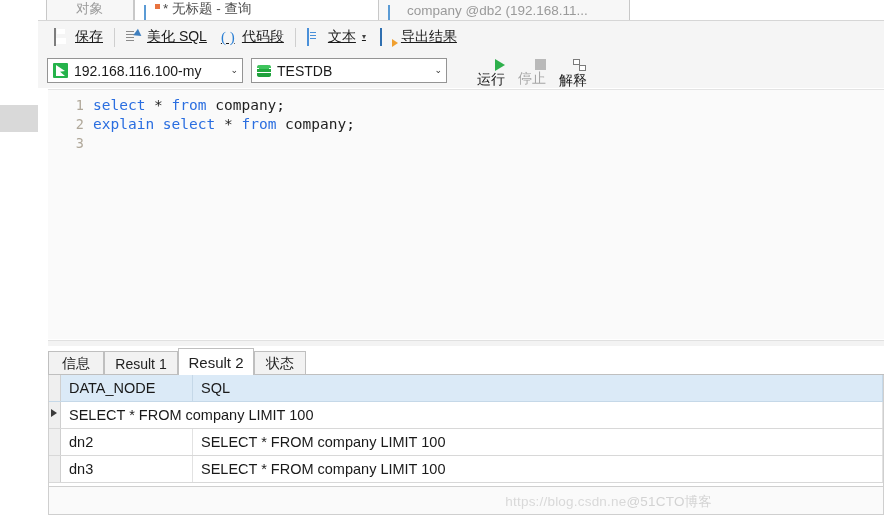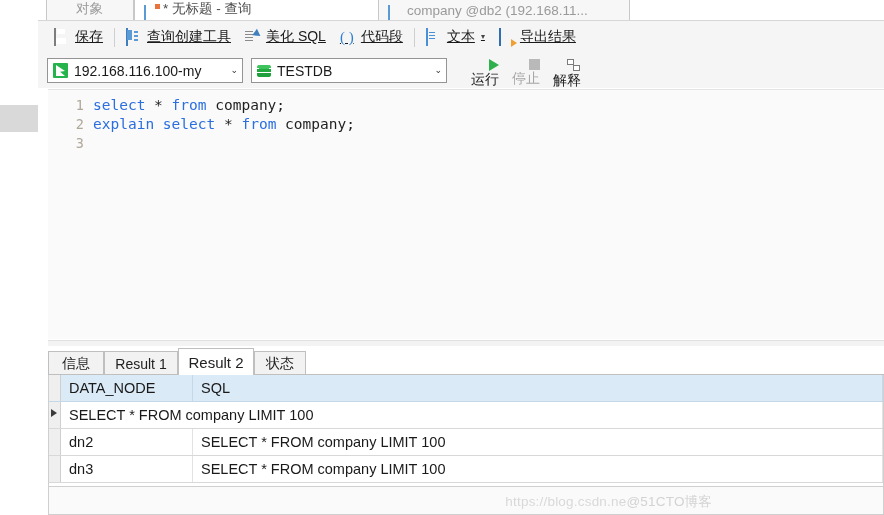--- a/index.html
+++ b/index.html
@@ -245,21 +245,21 @@
     border: 1px solid #949494;
     background: #ffffff;
     display: flex;
     align-items: center;
     padding: 0 4px 0 5px;
     font-size: 14px;
     color: #1a1a1a;
     position: relative;
   }
   .combo-conn { width: 196px; margin-right: 8px; }
-  .combo-db   { width: 196px; margin-right: 15px; }
+  .combo-db   { width: 196px; margin-right: 21px; }
   .combo-text { flex: 1; margin-left: 6px; white-space: nowrap; overflow: hidden; }
   .combo-arrow {
     font-size: 9px; color: #333;
     margin-left: 4px;
     line-height: 1;
   }
   .ic-conn {
     width: 15px; height: 15px;
     background: #25b34b;
     position: relative;
@@ -524,24 +524,20 @@
 
     <div class="toolbar">
 
       <div class="tb-item">
         <span class="ic"><span class="ic-save"></span></span>
         <span class="tb-label">保存</span>
       </div>
 
       <div class="tb-sep"></div>
 
-      <div class="tb-item">
-        <span class="ic"><span class="ic-builder"></span></span>
-        <span class="tb-label">查询创建工具</span>
-      </div>
 
       <div class="tb-item">
         <span class="ic ic-beautify"></span>
         <span class="tb-label">美化 SQL</span>
       </div>
 
       <div class="tb-item">
         <span class="ic ic-snippet">( )</span>
         <span class="tb-label">代码段</span>
       </div>

